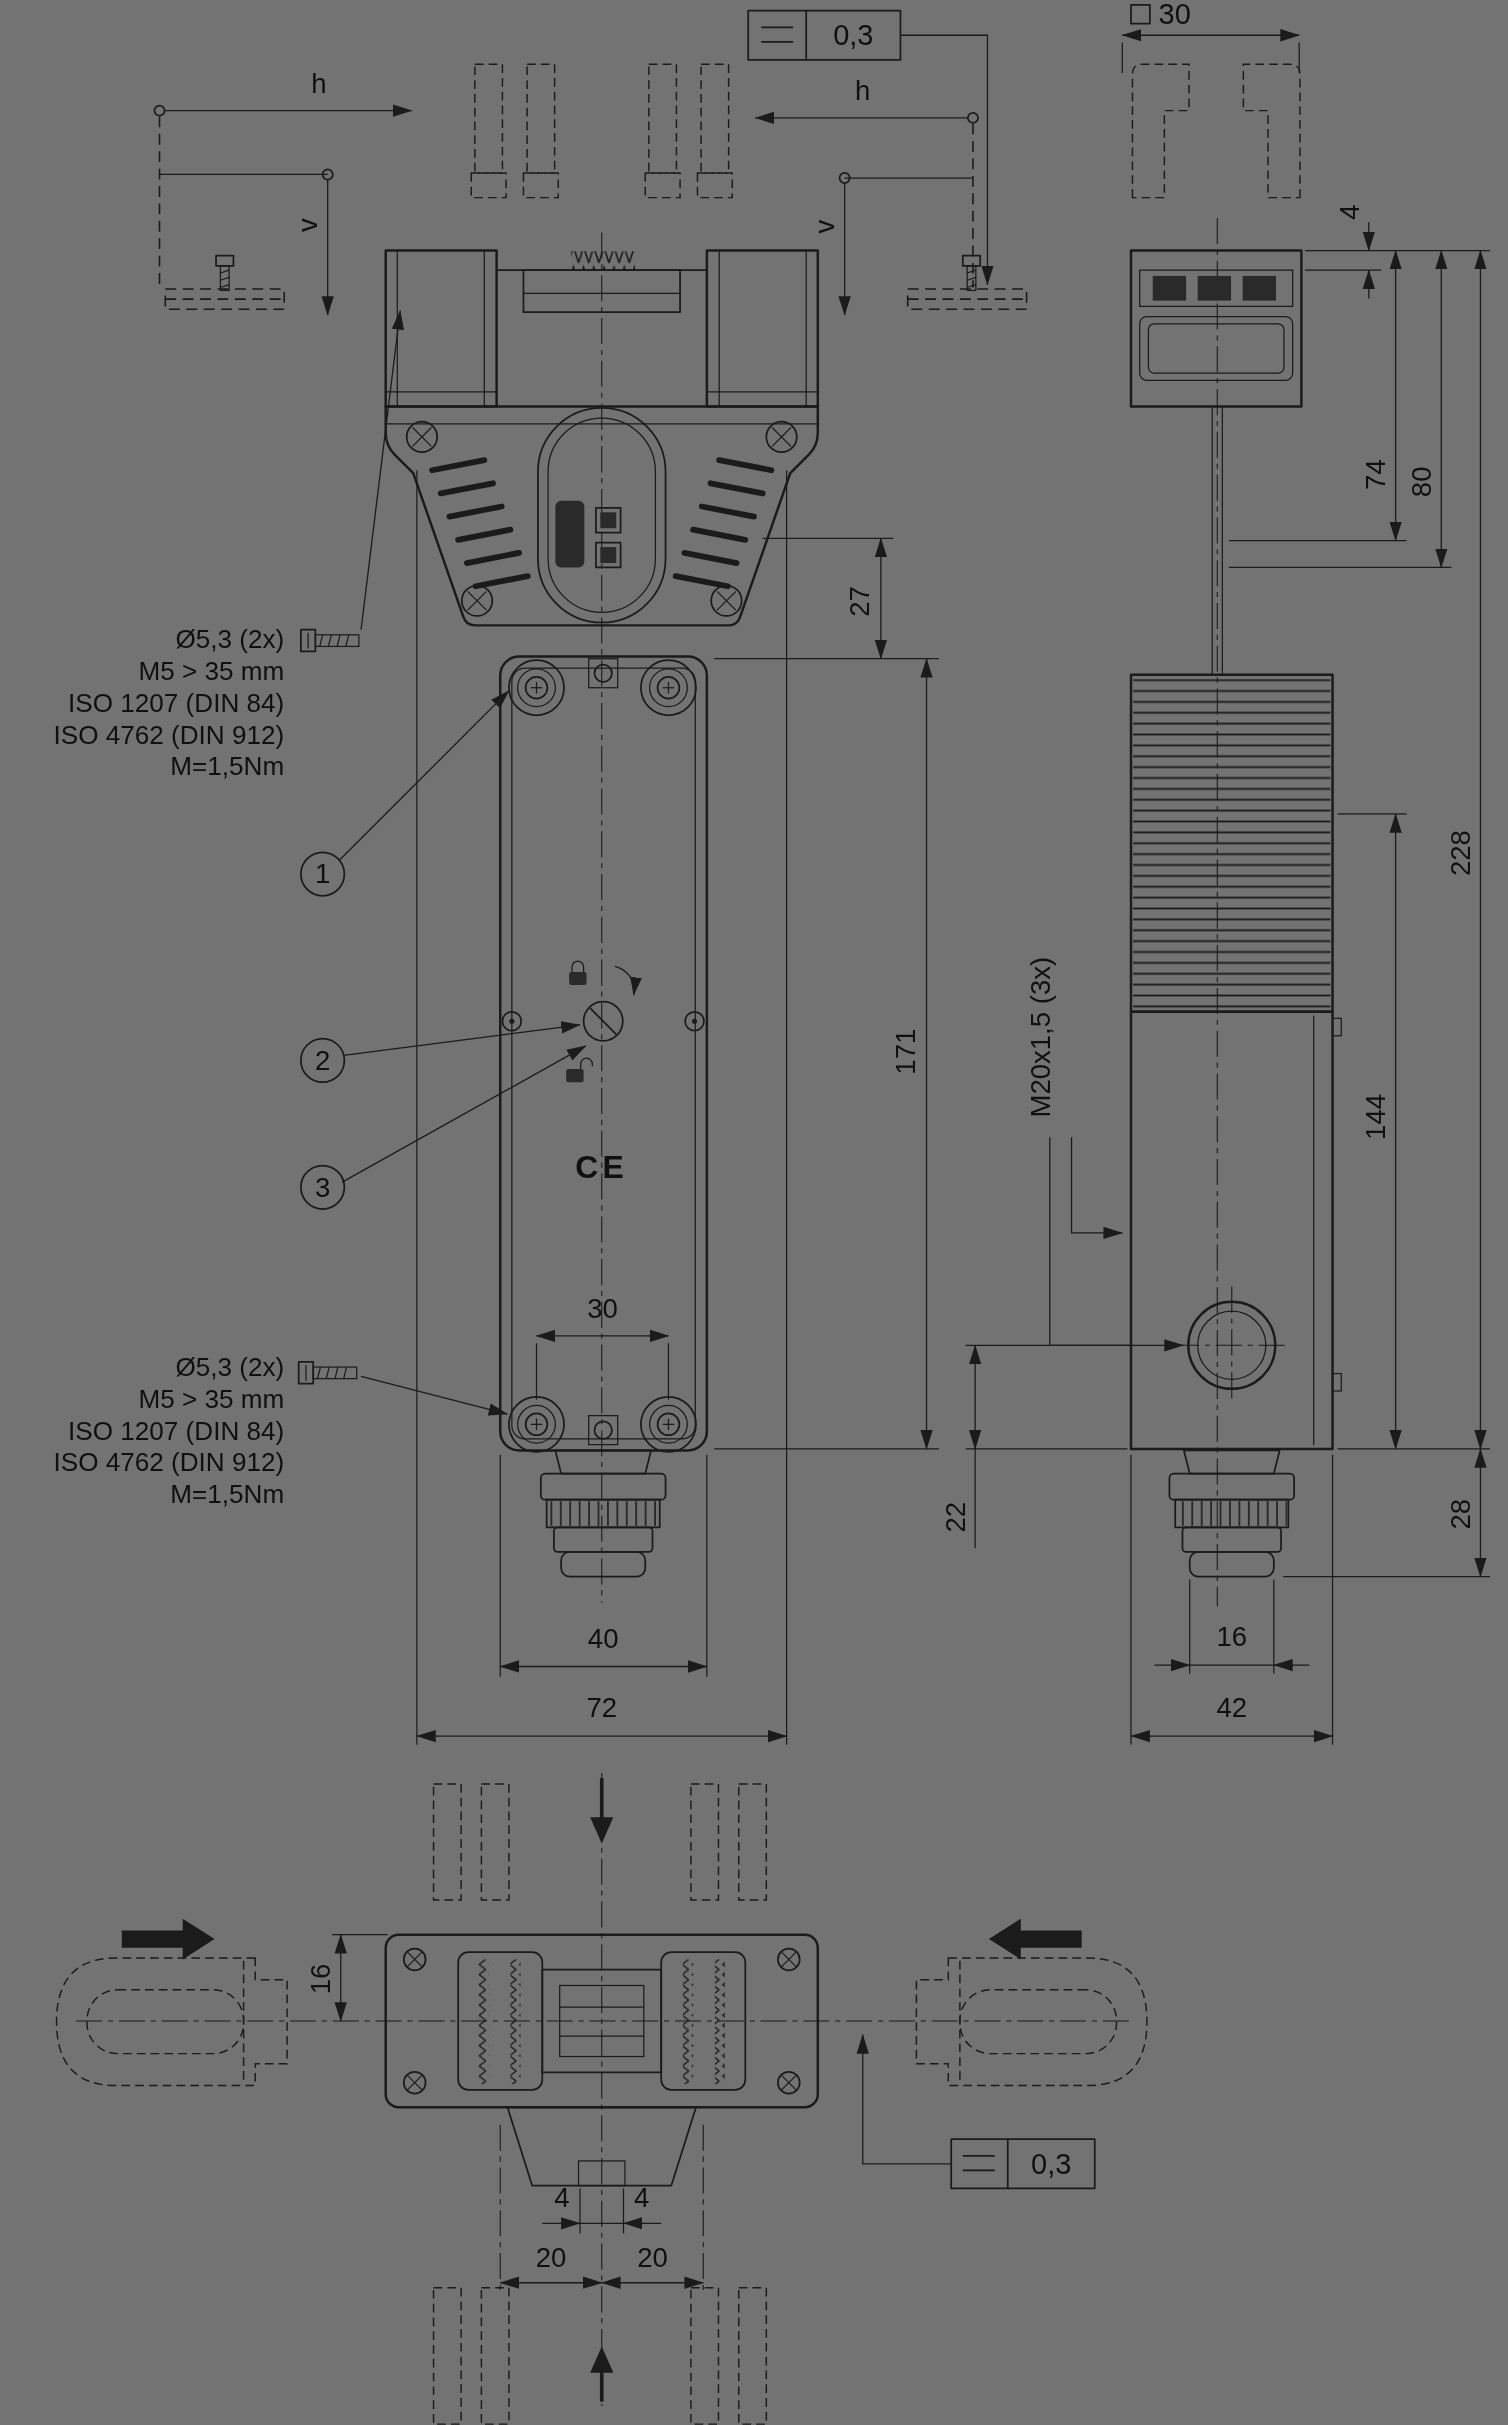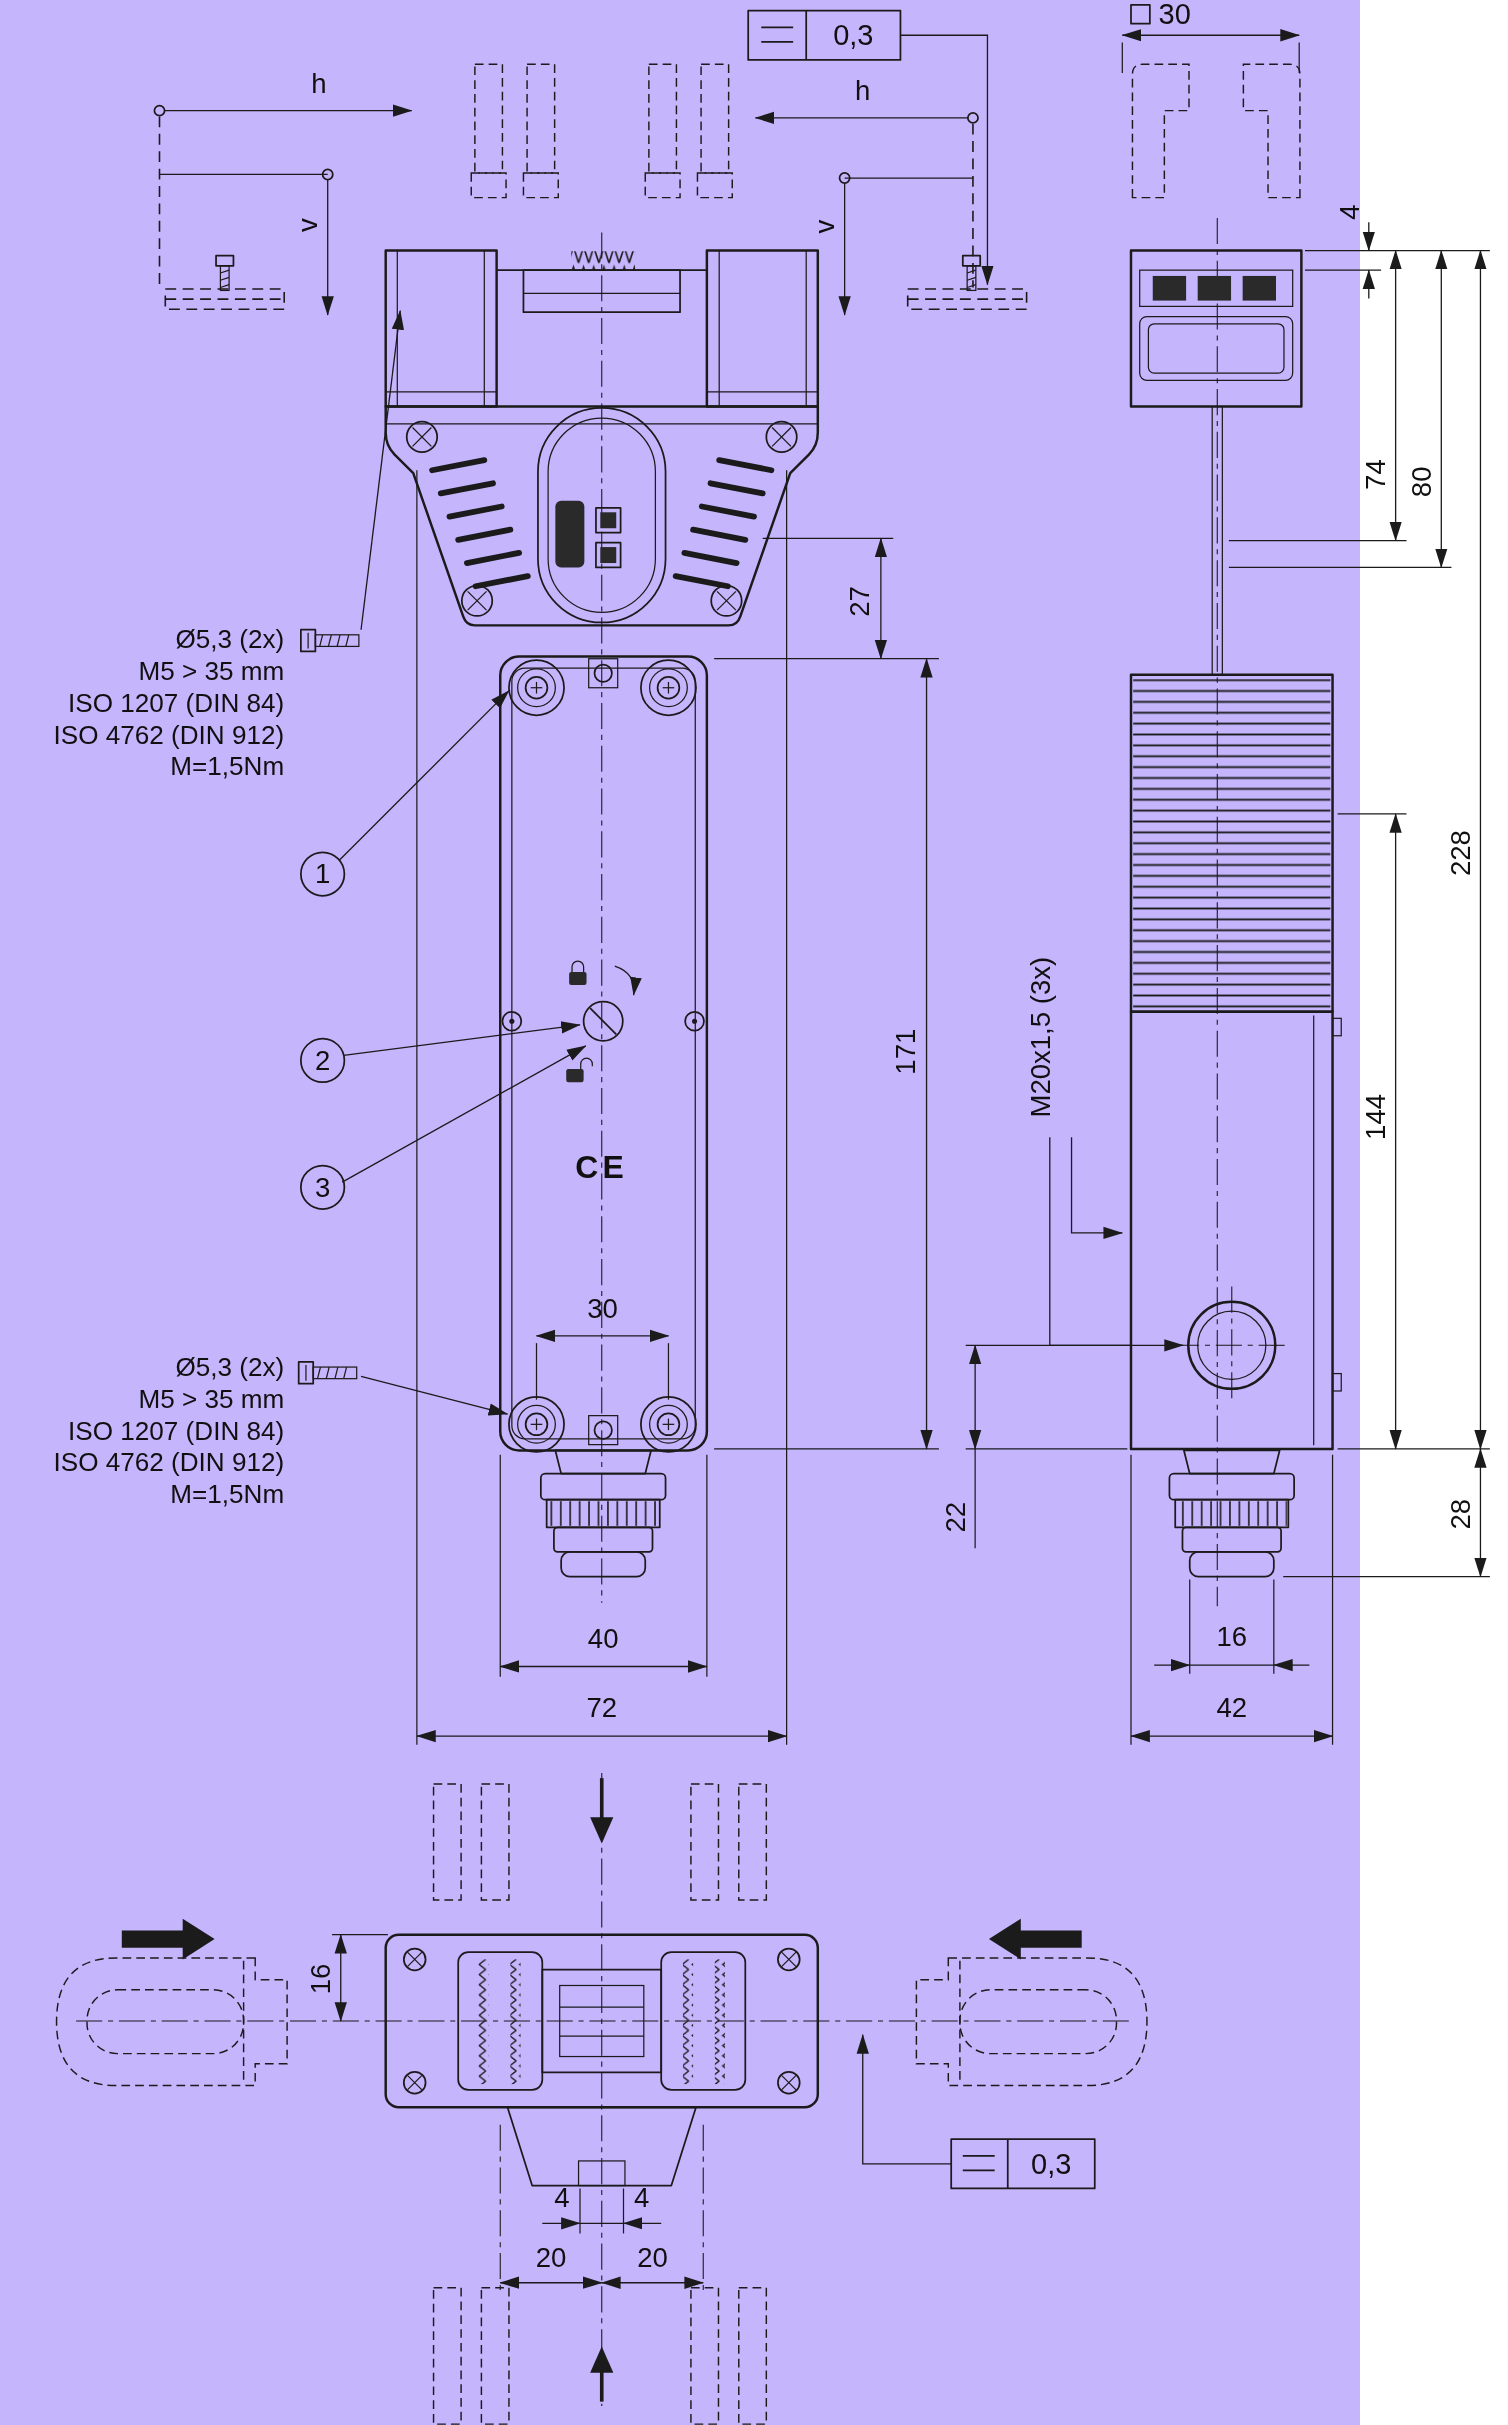--- a/index.html
+++ b/index.html
@@ -1,17 +1,17 @@
 <!DOCTYPE html>
 <html style="font-size:11.6px"><head>
 <meta charset="utf-8">
 <title>Dimension drawing</title>
 <style>
   html,body{margin:0;padding:0;background:#fff;}
-  #stage{width:1360px;height:2426px;position:relative;background:#c4b5fd;}
+  #stage{width:1508px;height:2426px;position:relative;background:#737373;}
   svg{display:block;}
   .ol  {fill:none;stroke:#1b1b1b;stroke-width:3.4;stroke-linejoin:round;stroke-linecap:round;}
   .ol2 {fill:none;stroke:#1b1b1b;stroke-width:2.4;stroke-linejoin:round;}
   .thin{fill:none;stroke:#1b1b1b;stroke-width:1.7;}
   .dim {fill:none;stroke:#1b1b1b;stroke-width:1.8;}
   .dash{fill:none;stroke:#1b1b1b;stroke-width:2.2;stroke-dasharray:15 9;}
   .dashf{fill:none;stroke:#1b1b1b;stroke-width:2;stroke-dasharray:12 7;}
   .cl  {fill:none;stroke:#1b1b1b;stroke-width:1.5;stroke-dasharray:36 8 7 8;}
   .vent{stroke:#1b1b1b;stroke-width:8;stroke-linecap:round;}
   .fillk{fill:#2a2a2a;stroke:none;}

